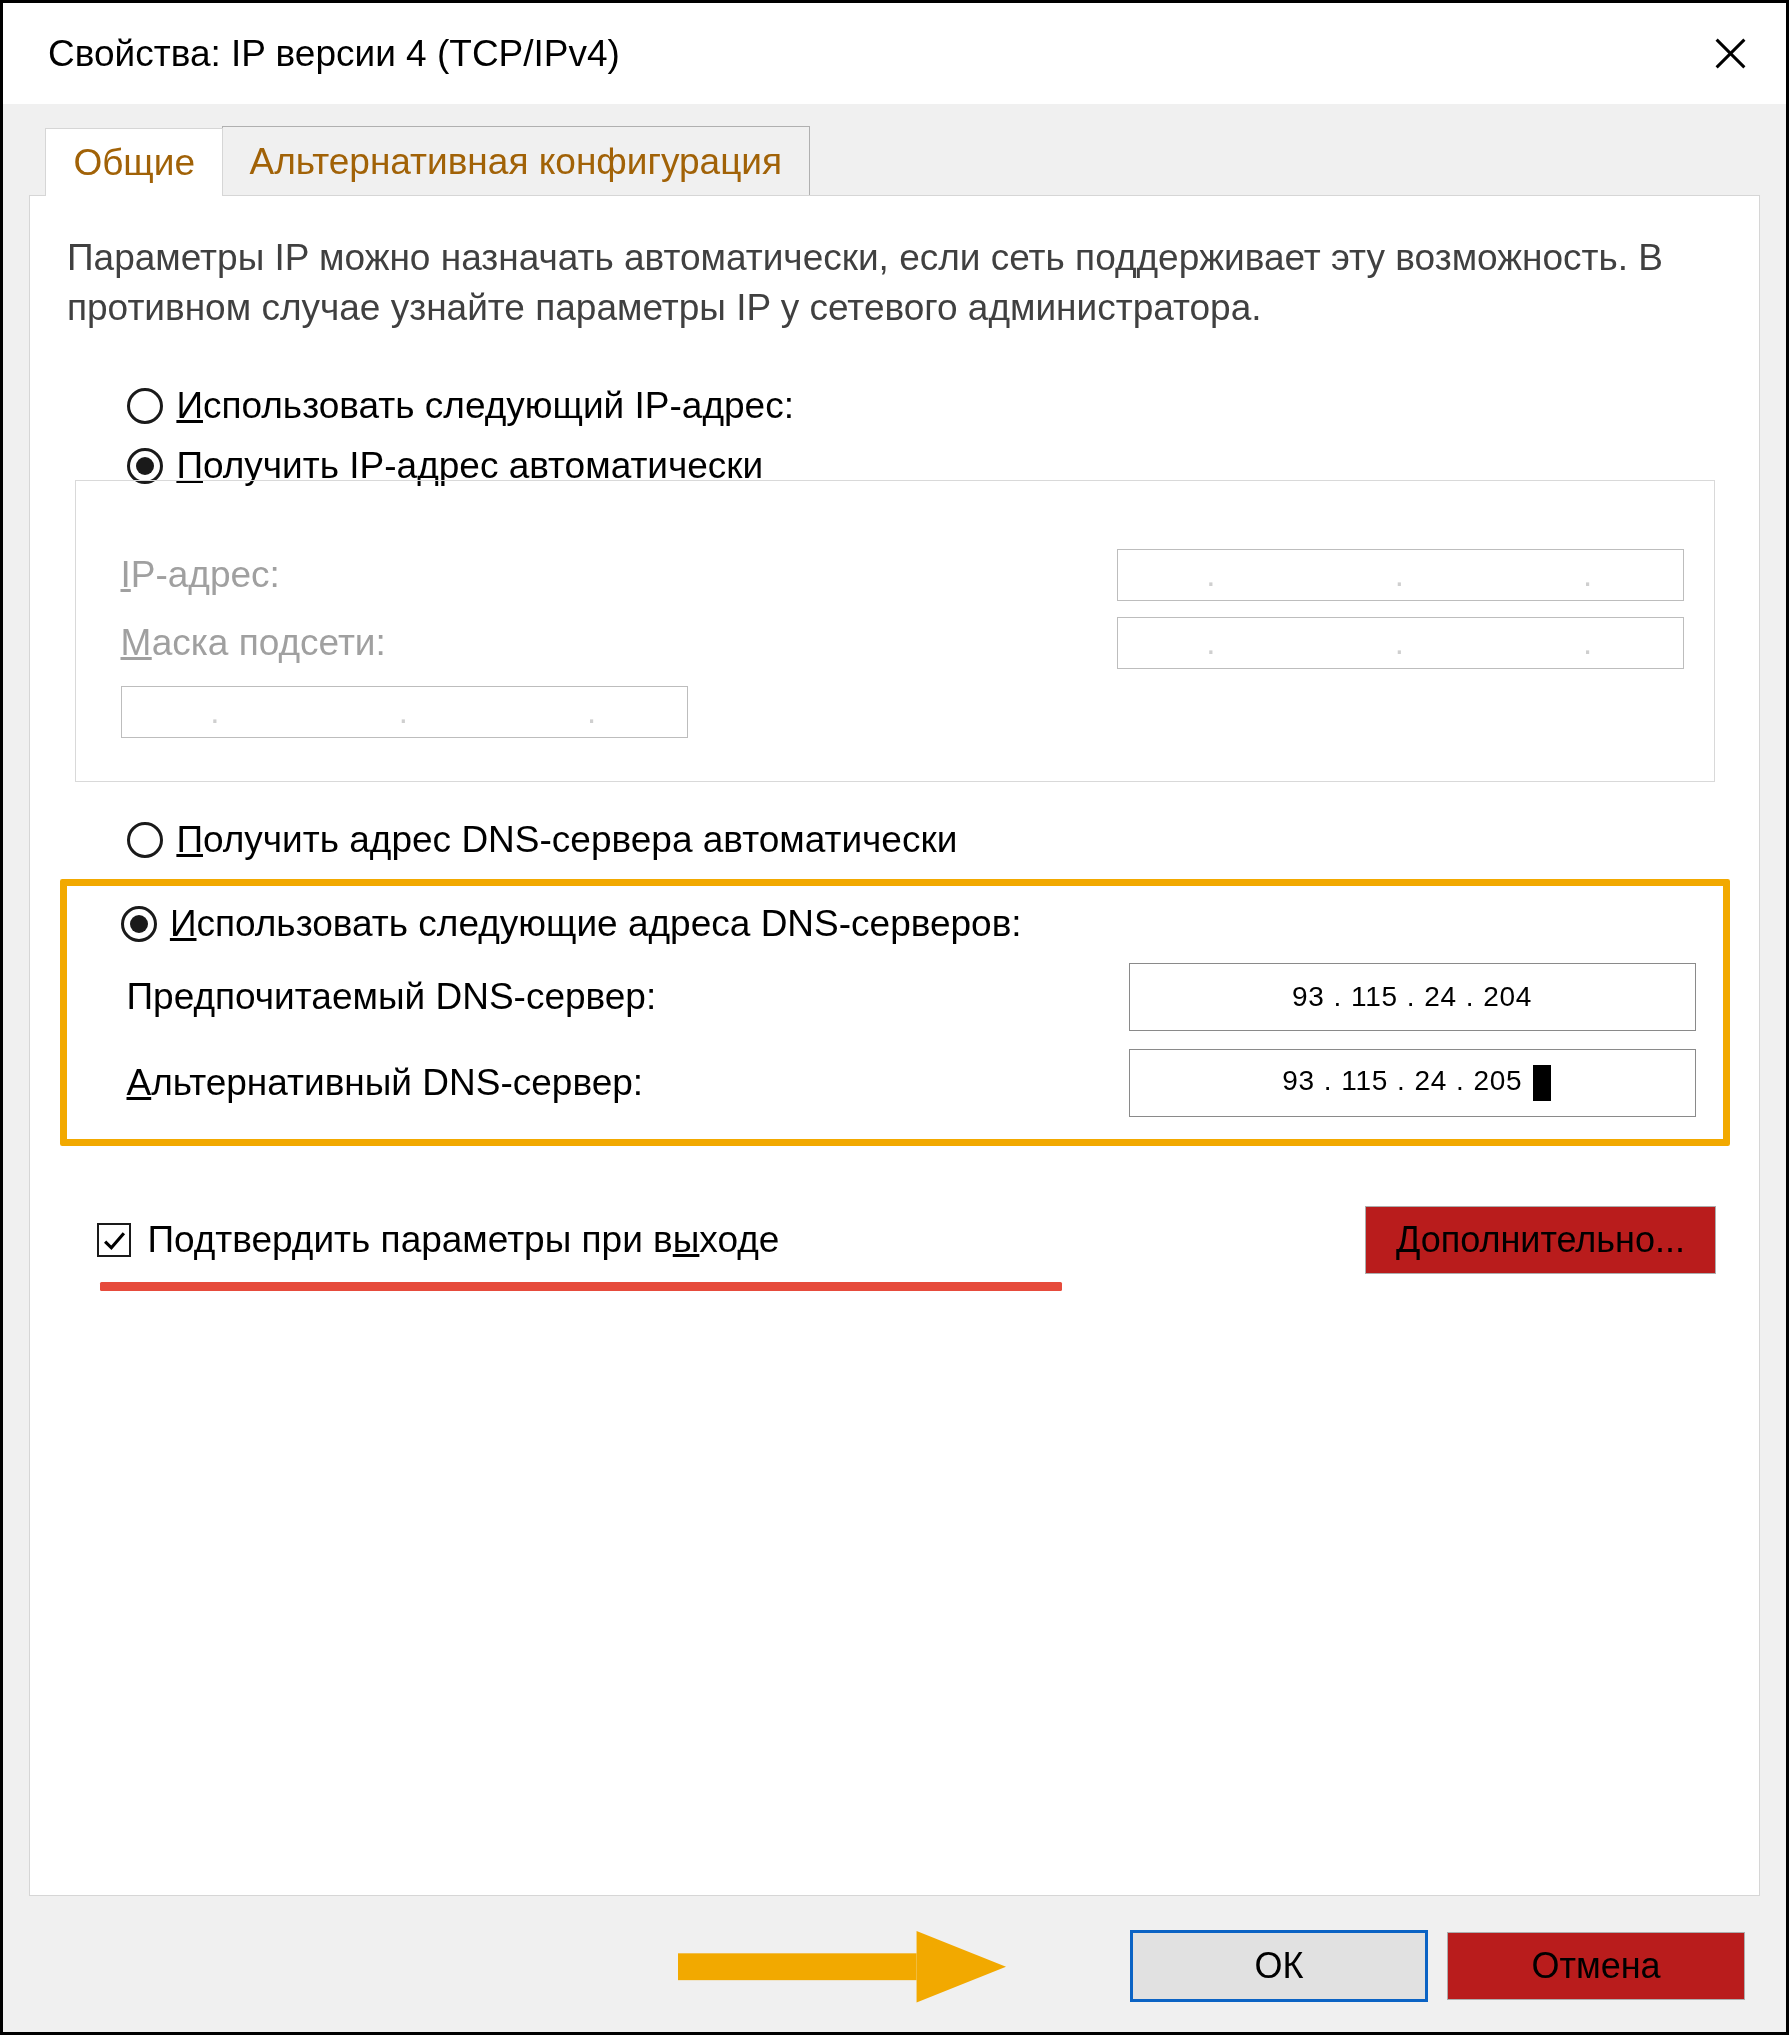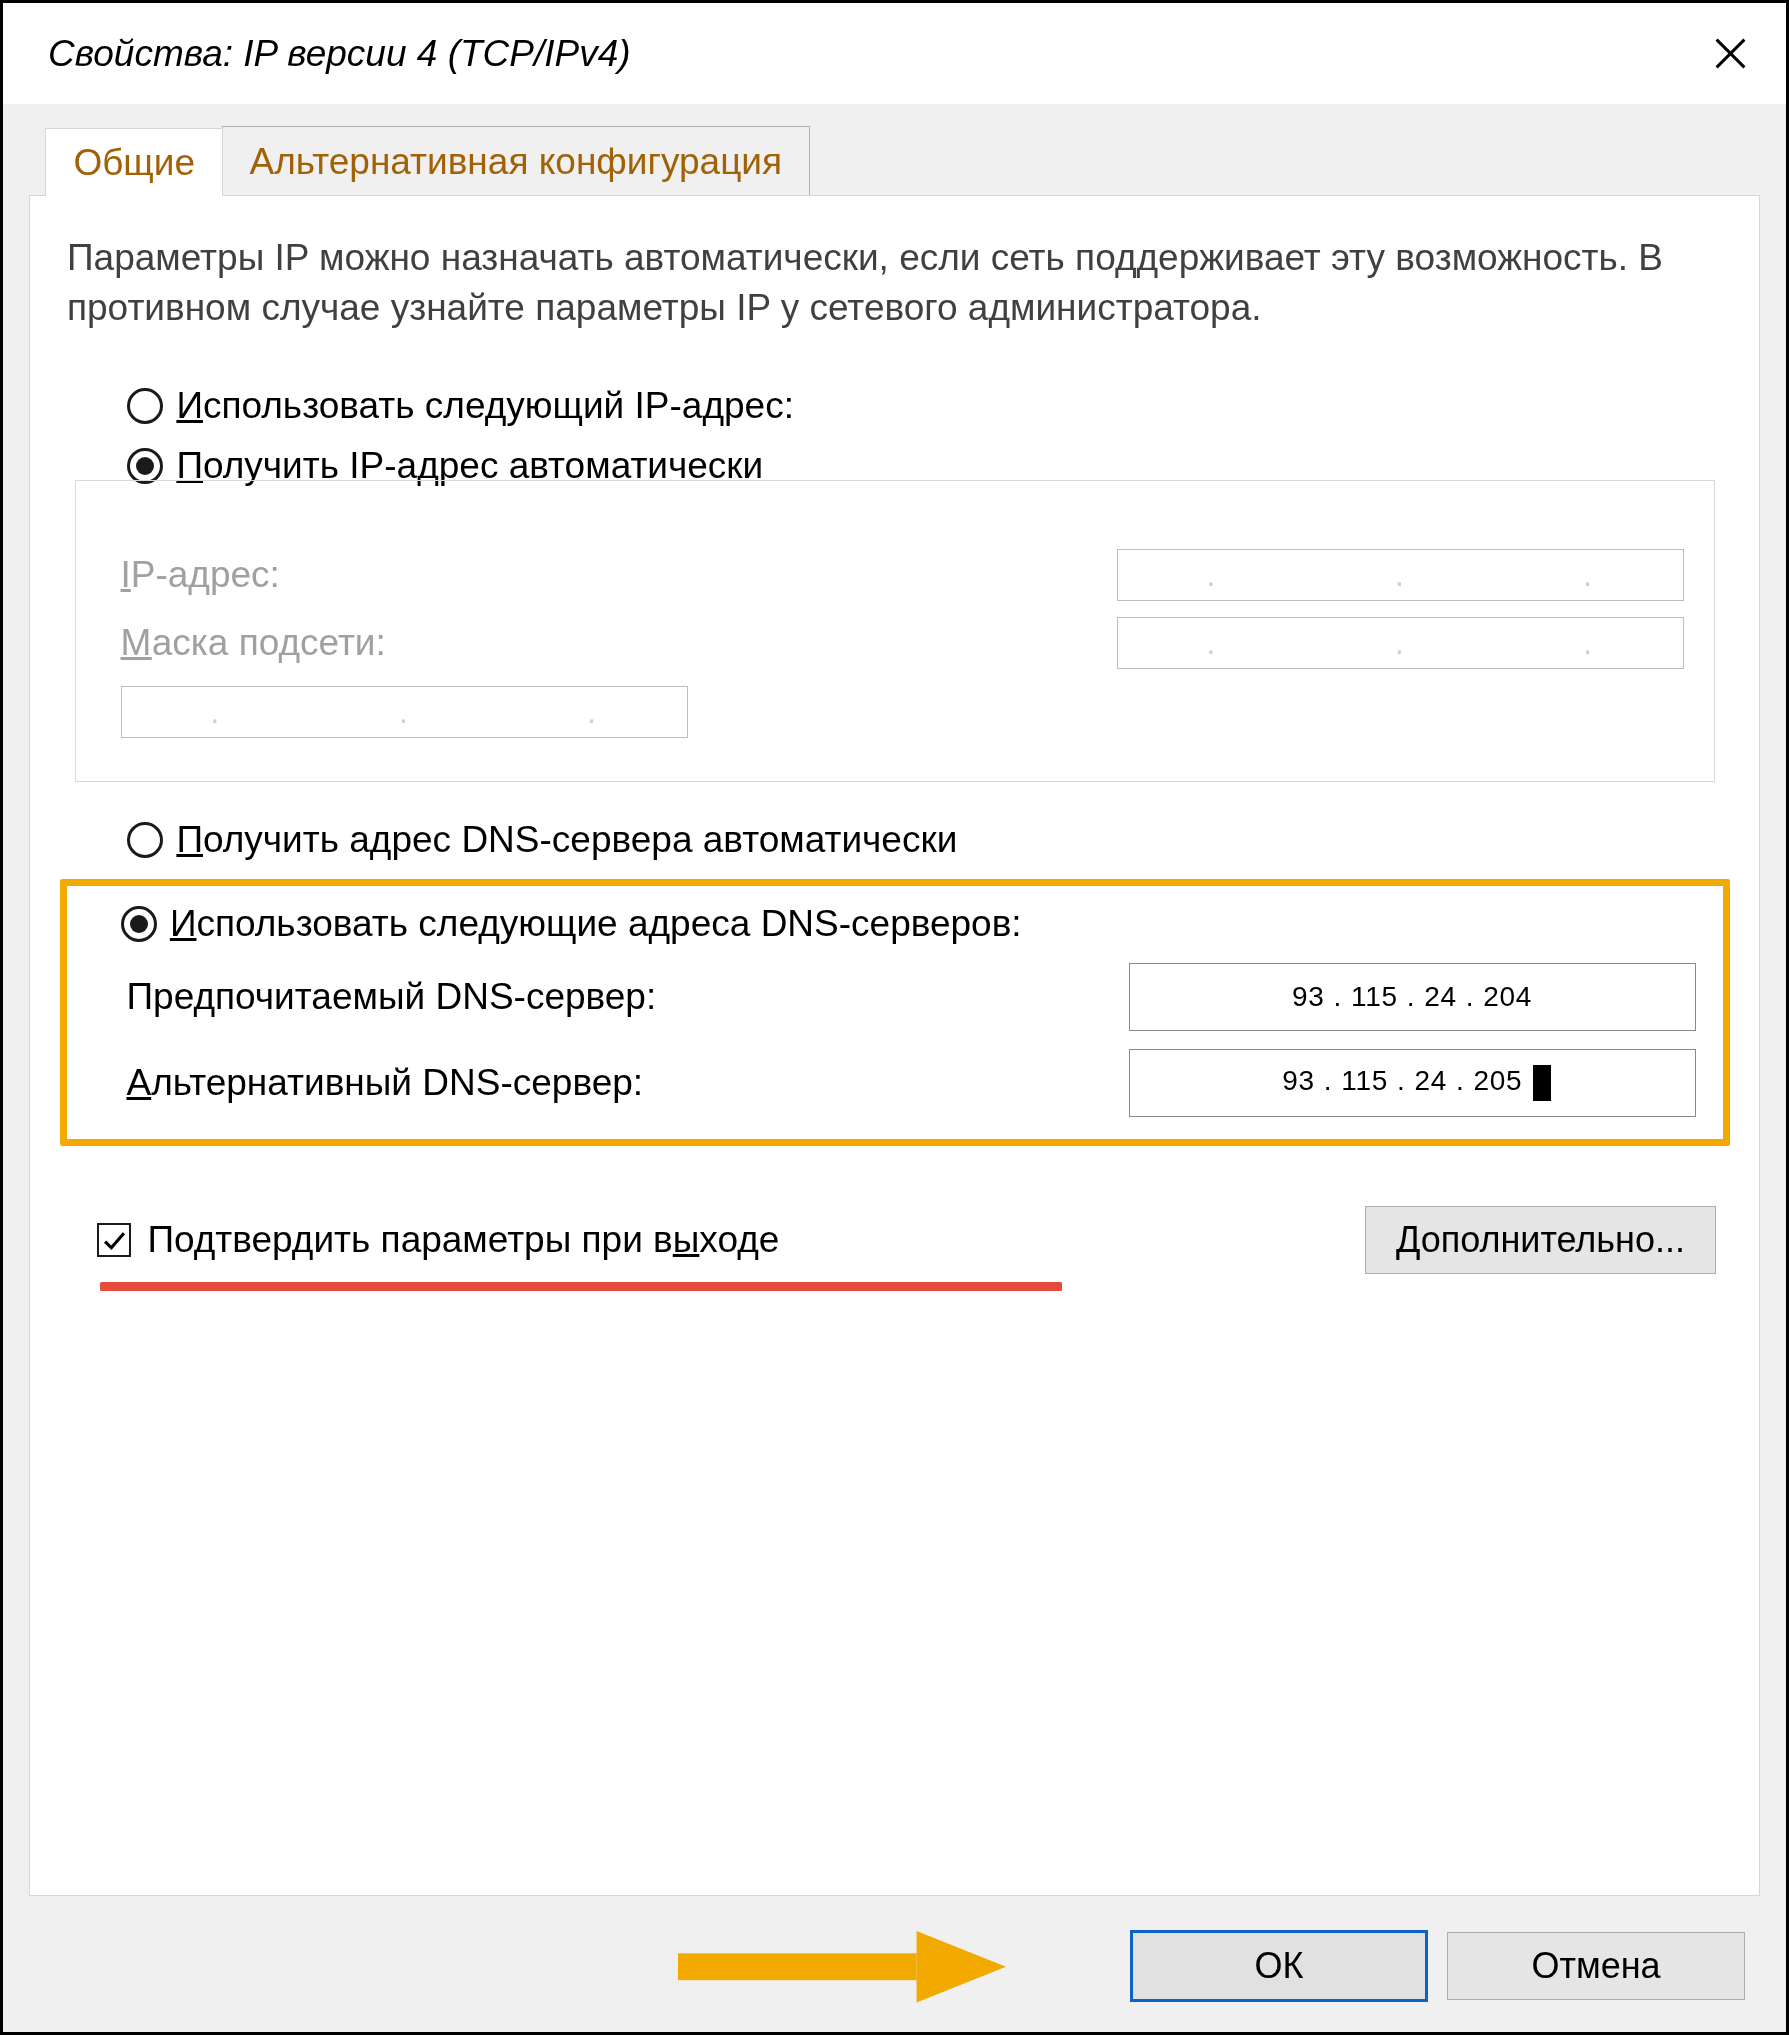--- a/index.html
+++ b/index.html
@@ -16,21 +16,21 @@
   }
   .titlebar {
     height: 101px;
     background: #ffffff;
     display: flex; align-items: center;
     padding: 0 22.4px 0 45px;
     font-size: 37px;
     color: #000;
     white-space: nowrap;
   }
-  .titlebar-title { flex: 1; font-style: italic; }
+  .titlebar-title { flex: 1; }
   .close-btn {
     width: 67px; height: 67px;
     display: flex; align-items: center; justify-content: center;
     cursor: pointer;
   }
   .close-btn svg { width: 37px; height: 37px; }
 
   .client {
     flex: 1;
     padding: 22.4px 26px 30px 26px;
@@ -167,21 +167,21 @@
     margin-right: 16.4px;
     display: flex; align-items: center; justify-content: center;
     flex: none;
     cursor: pointer;
   }
   .checkbox svg { width: 25px; height: 25px; }
   .check-label { font-size: 37px; color: #000; flex: 1; }
   .btn {
     font-size: 36px;
     padding: 12px 30px;
-    background: #e5e5e5;
+    background: #b91c1c;
     border: 1.5px solid #adadad;
     cursor: pointer;
     min-width: 149px;
     text-align: center;
     color: #000;
   }
   .red-underline {
     height: 9px;
     background: #e64b3c;
     width: 962px;

